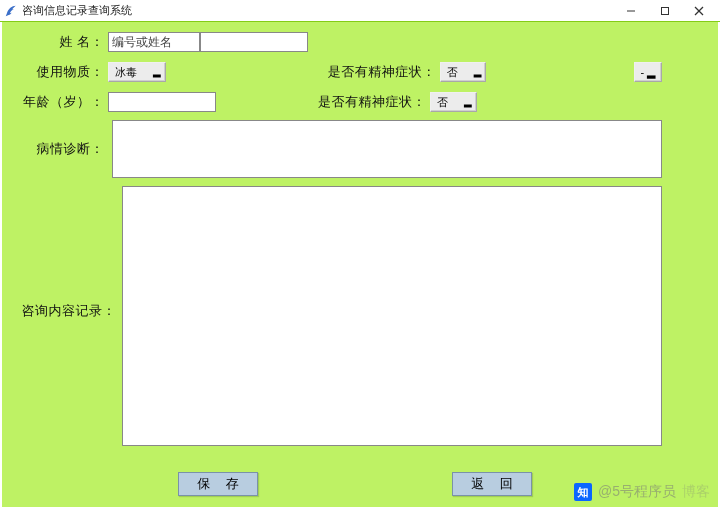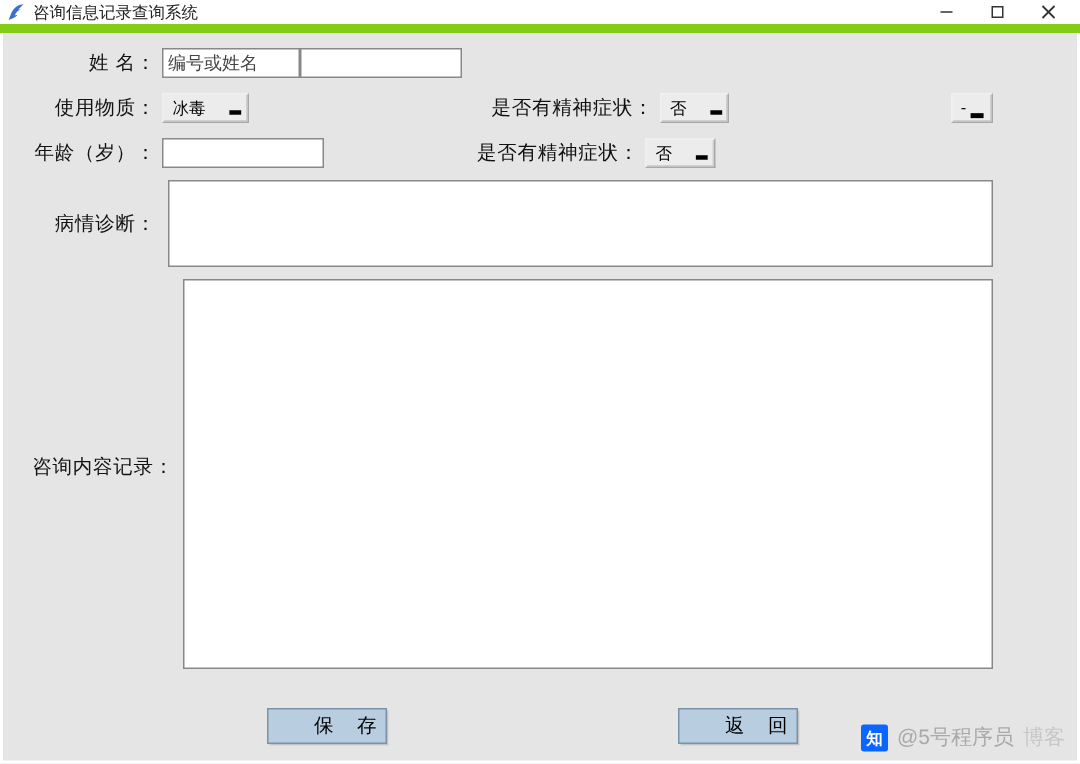--- a/index.html
+++ b/index.html
@@ -10,21 +10,21 @@
     background: #fff;
     width: 720px;
     height: 509px;
     overflow: hidden;
     position: relative;
   }
   
   .titlebar {
     height: 22px;
     background: #fff;
-    border-bottom: 6px solid #84cc16;
+    border-bottom: 1px solid #84cc16;
     display: flex;
     align-items: center;
     padding: 0 4px;
     font-size: 11px;
     color: #222;
   }
   .titlebar .app-icon {
     width: 14px; height: 14px;
     margin-right: 4px;
     display: inline-flex; align-items: center; justify-content: center;
@@ -35,21 +35,21 @@
   .winbtn {
     width: 34px; height: 20px;
     display: flex; align-items: center; justify-content: center;
     color: #333;
     font-size: 11px;
   }
   .winbtn svg { width: 10px; height: 10px; }
 
   
   .client {
-    background: #e5e5e5;
+    background: #bef264;
     width: 716px;
     height: 485px;
     position: relative;
     margin: 0 2px 2px 2px;
   }
 
   
   .row {
     position: absolute;
     left: 0; right: 0;
@@ -111,21 +111,21 @@
     position: absolute;
     background: #fff;
     border: 1px solid #888;
   }
 
   .action-btn {
     position: absolute;
     width: 80px; height: 24px;
     background: #b8cde0;
     border: 1px solid #7a92a8;
-    display: flex; align-items: center; justify-content: flex-end;
+    display: flex; align-items: center; justify-content: center;
     font-size: 13px;
     letter-spacing: 6px;
     padding-left: 6px;
     cursor: default;
     box-shadow: 1px 1px 1px rgba(0,0,0,0.15);
   }
 
   .watermark {
     position: absolute;
     right: 8px; bottom: 6px;

